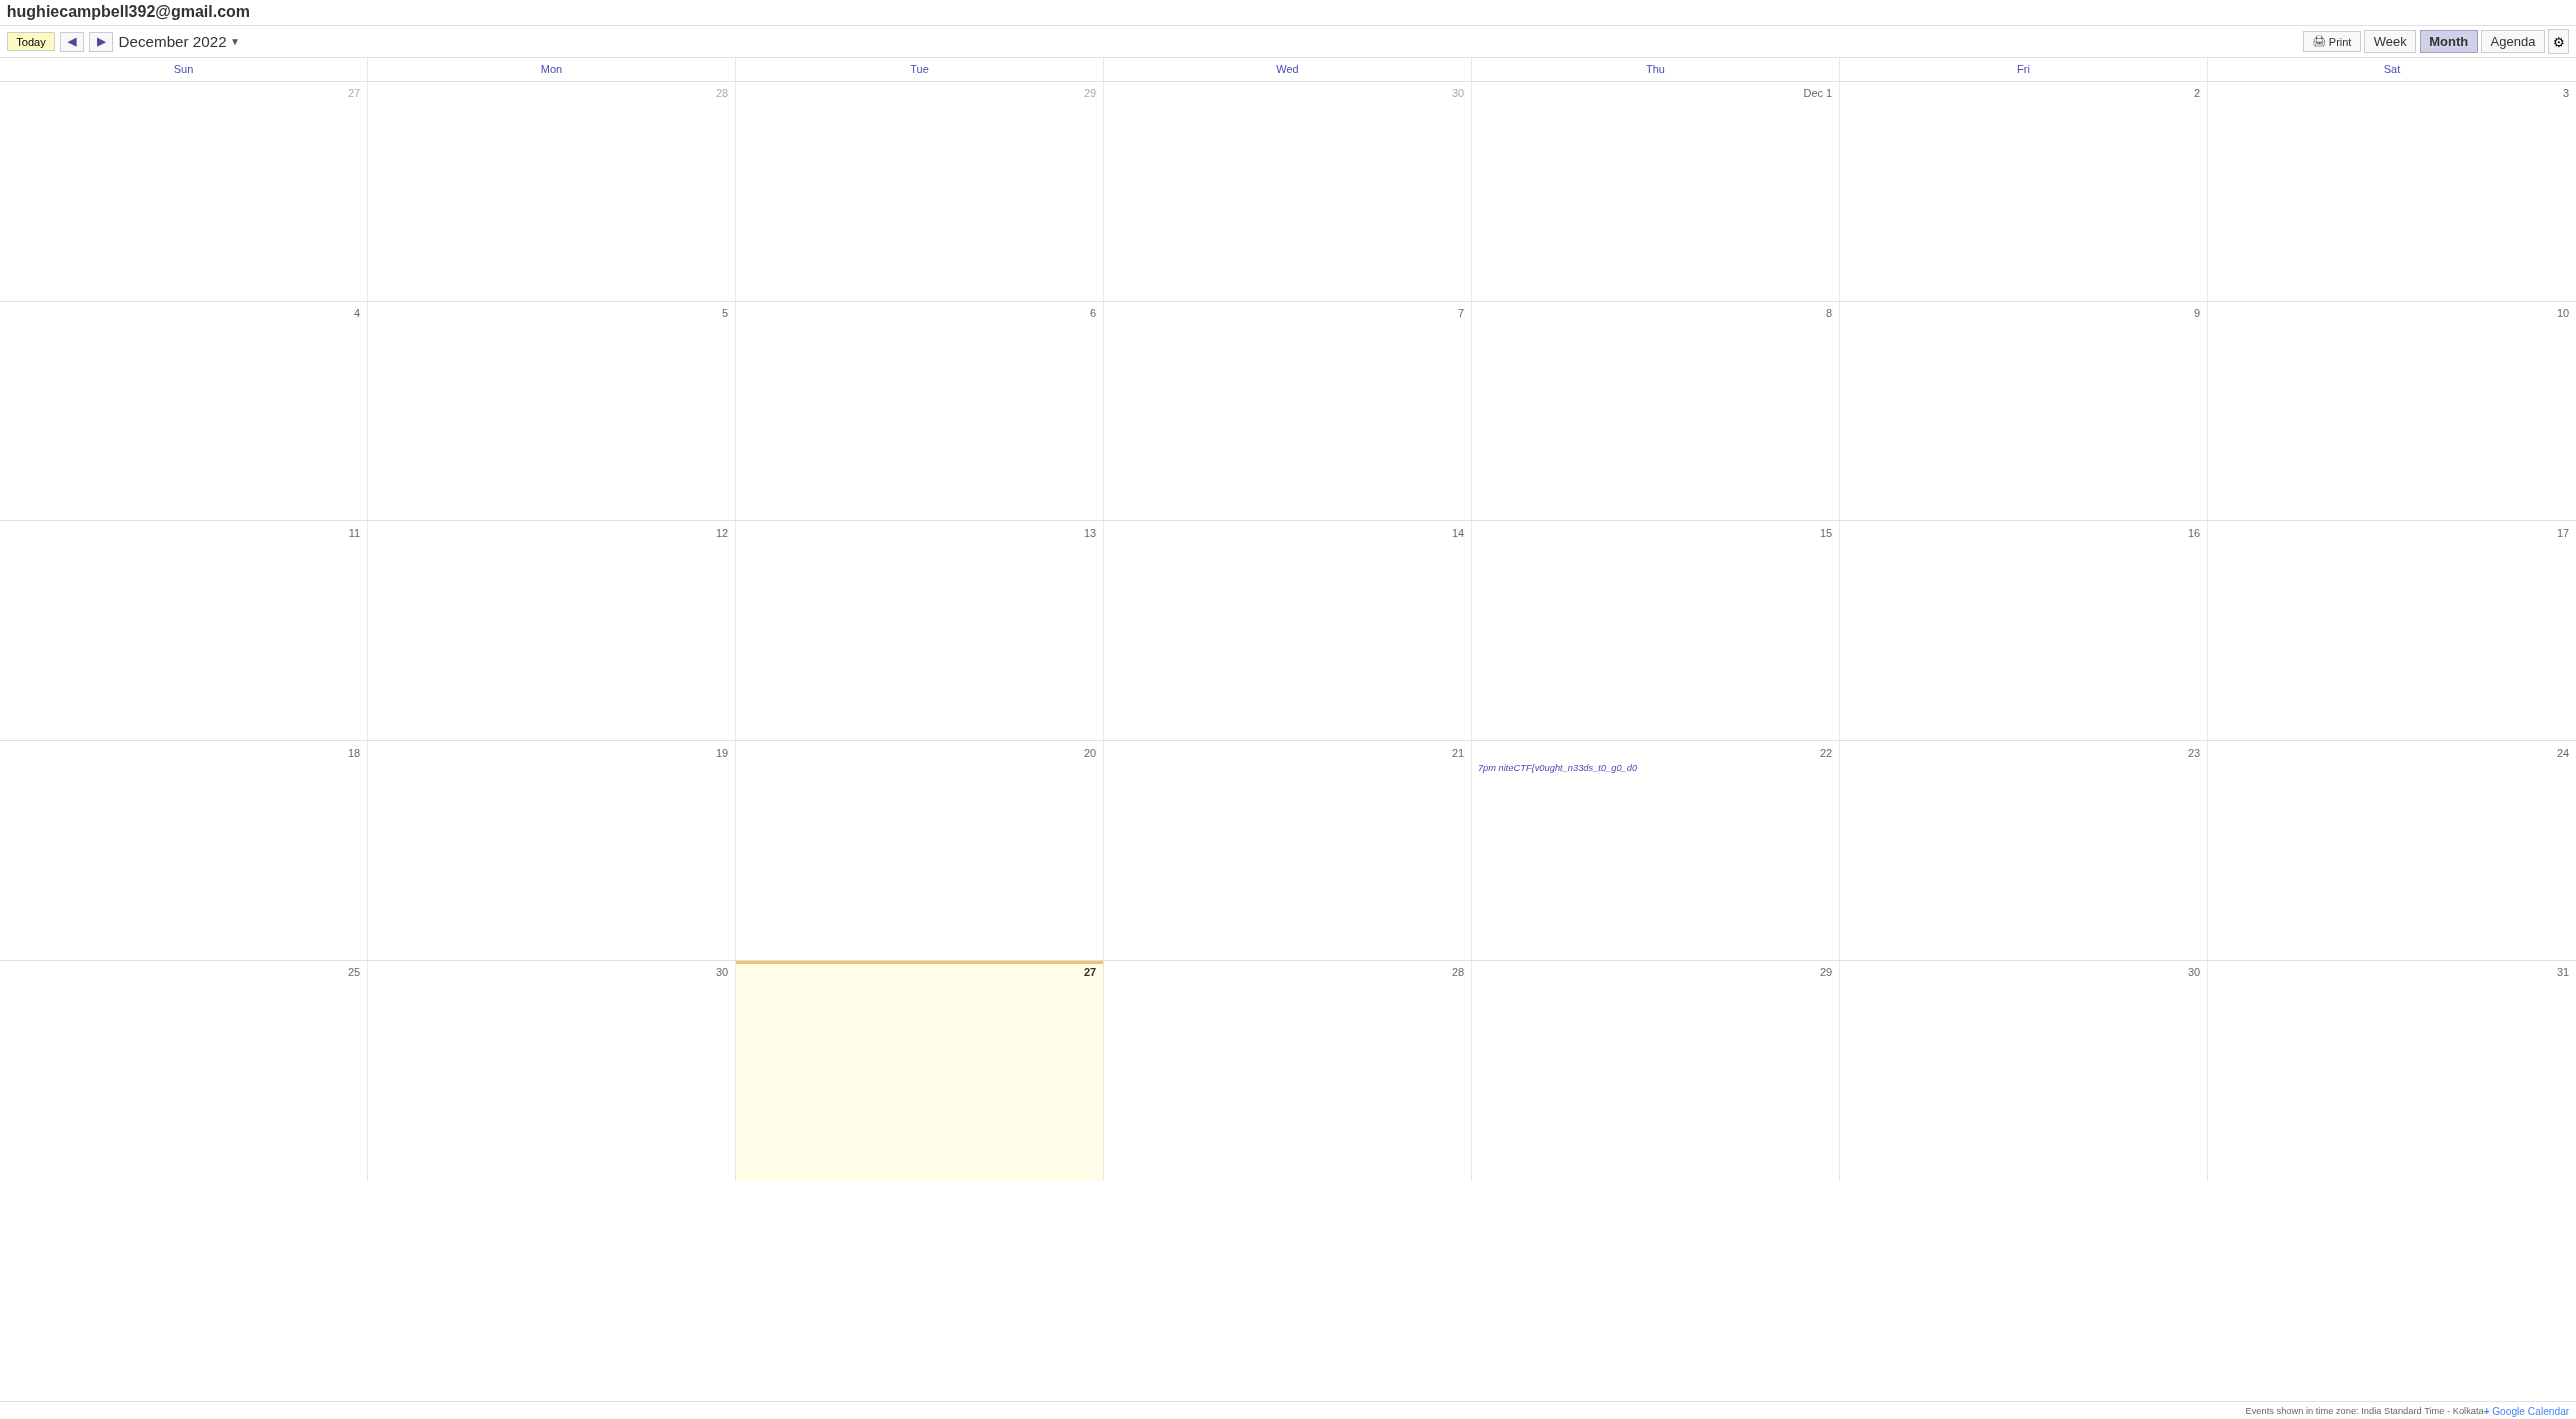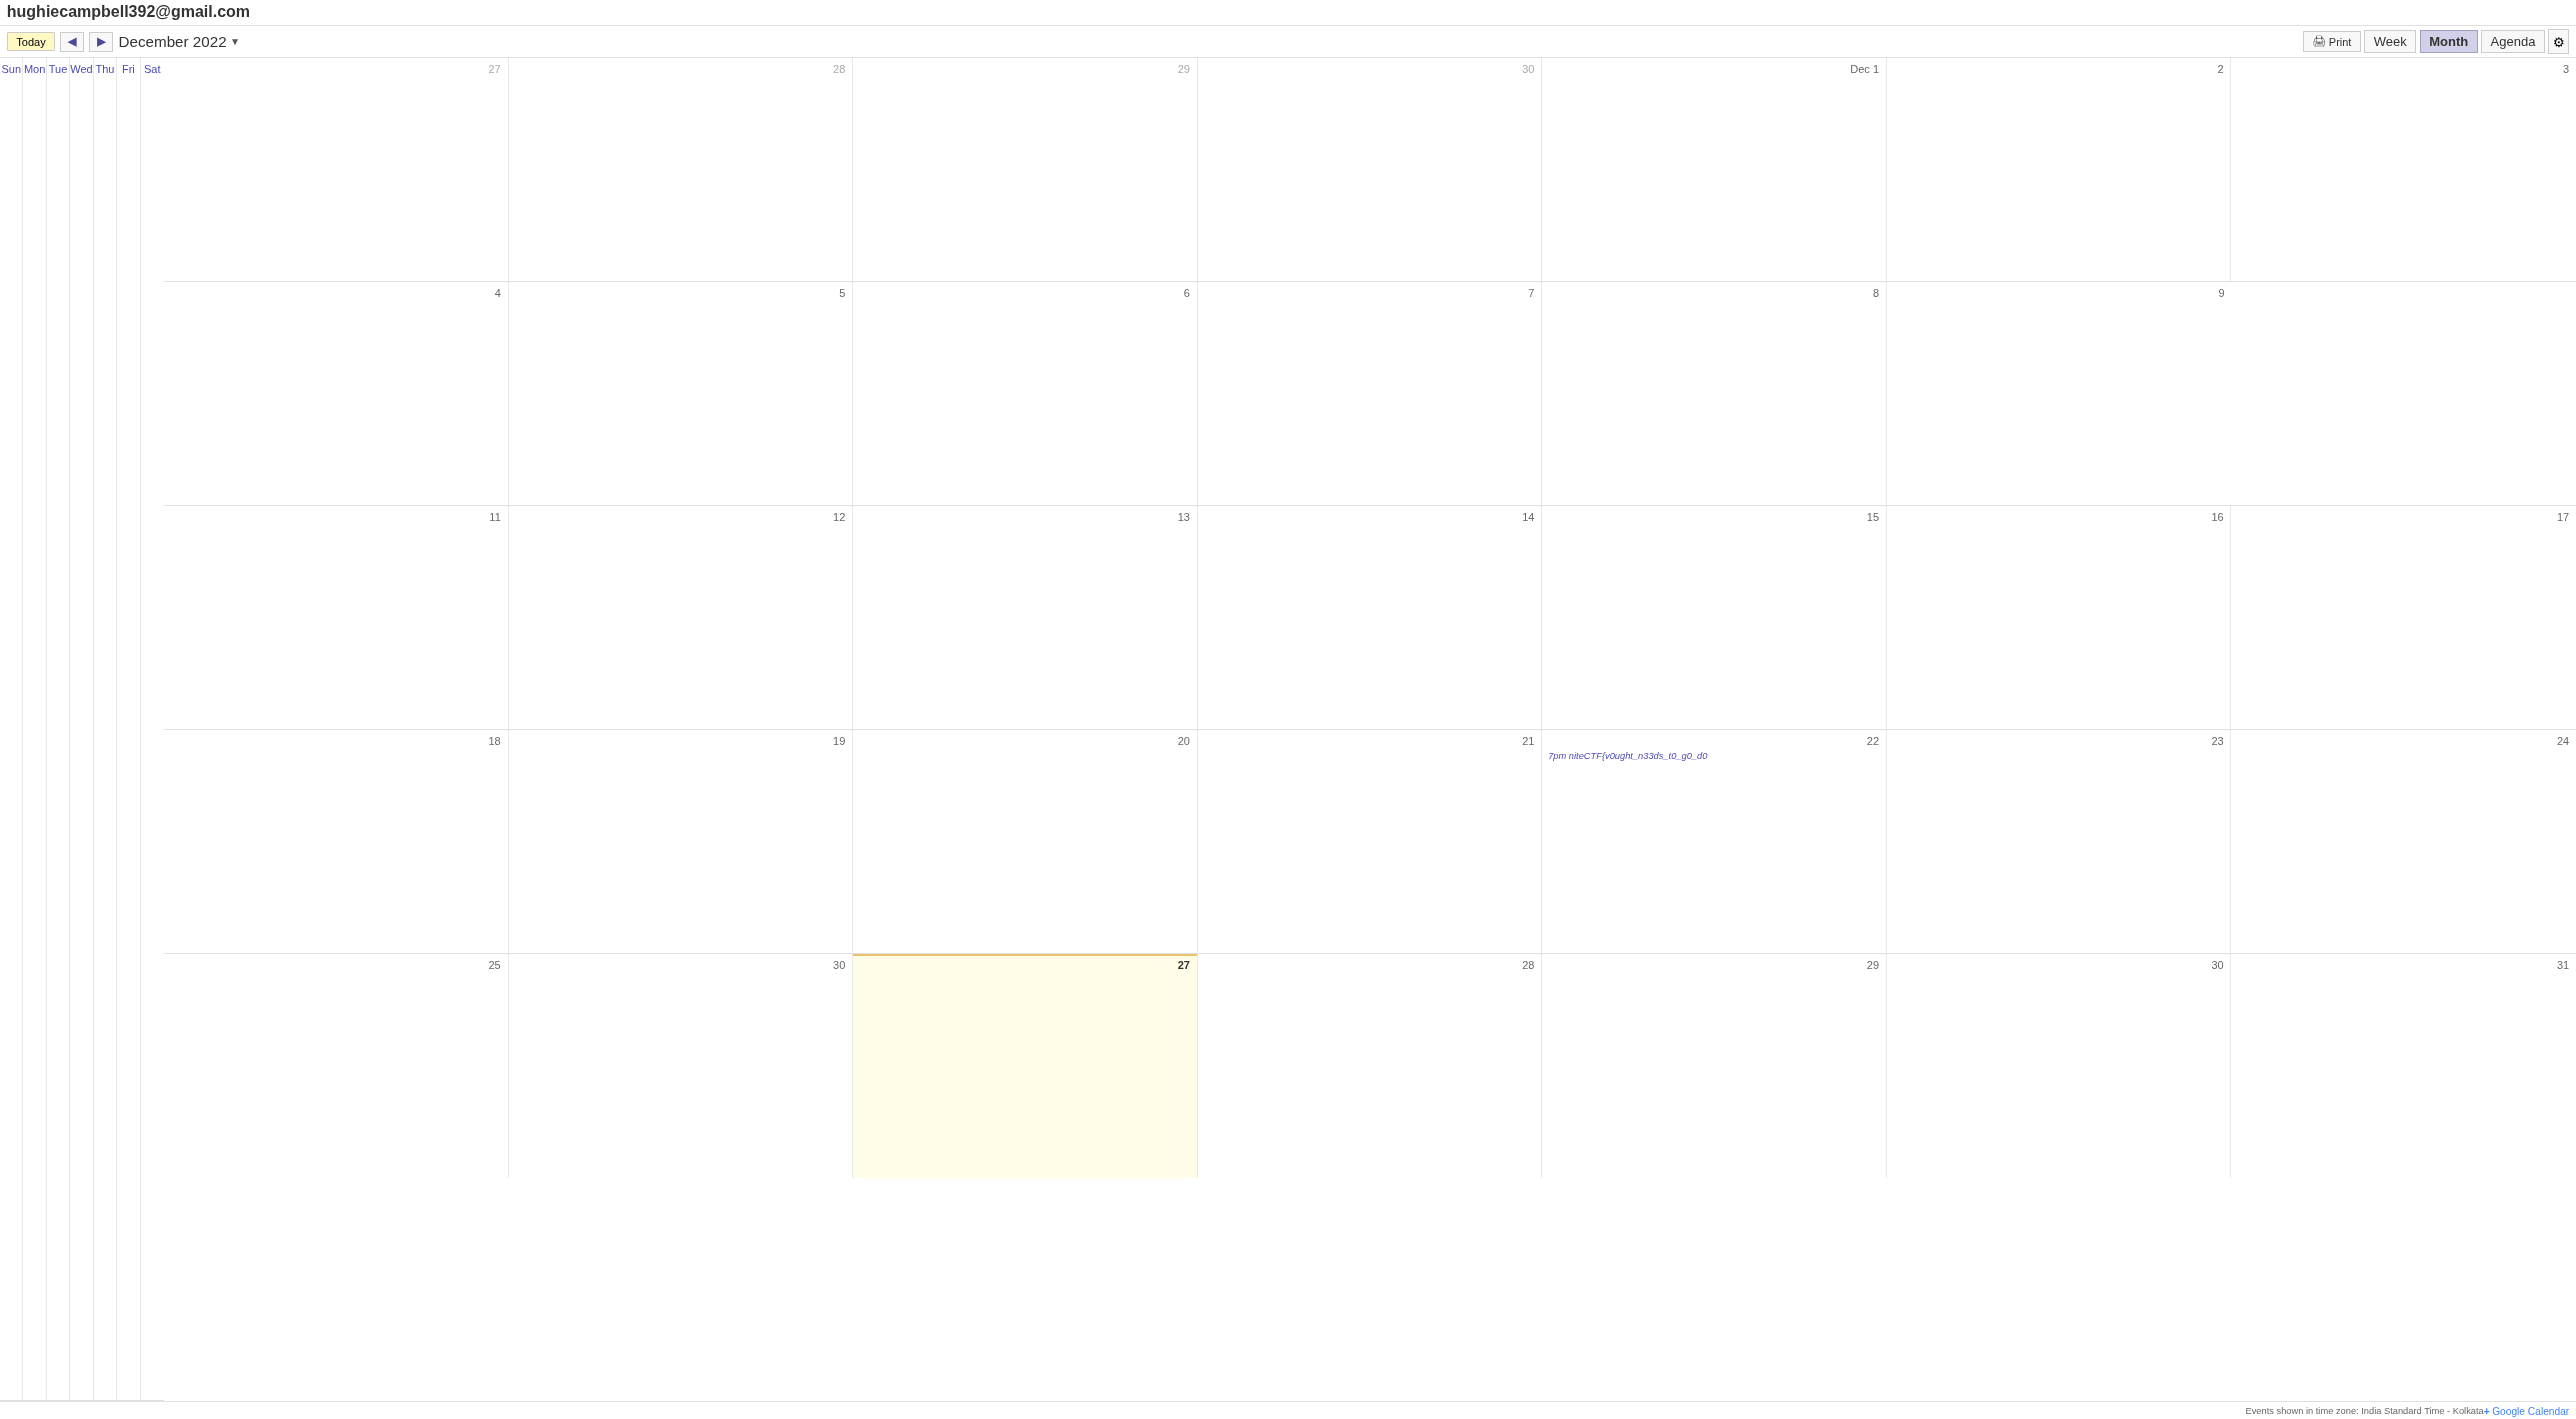--- a/index.html
+++ b/index.html
@@ -88,21 +88,21 @@
       color: #333;
       display: flex;
       align-items: center;
       gap: 2.5px;
     }
 
     #calendar-container {
       width: 100%;
       height: calc(100vh - 76px);
       display: flex;
-      flex-direction: row;
+      flex-direction: column;
     }
 
     #day-headers {
       display: grid;
       grid-template-columns: repeat(7, 1fr);
       border-bottom: 0.8px solid #e0e0e0;
     }
 
     .day-header {
       text-align: center;
@@ -278,20 +278,23 @@
         </div>
       <div class="calendar-cell">
           <div class="cell-date">7</div>
         </div>
       <div class="calendar-cell">
           <div class="cell-date">8</div>
         </div>
       <div class="calendar-cell">
           <div class="cell-date">9</div>
         </div>
+      <div class="calendar-cell">
+          <div class="cell-date">10</div>
+        </div>
     </div>
 
     <div class="calendar-week">
       <div class="calendar-cell">
           <div class="cell-date">11</div>
         </div>
       <div class="calendar-cell">
           <div class="cell-date">12</div>
         </div>
       <div class="calendar-cell">

